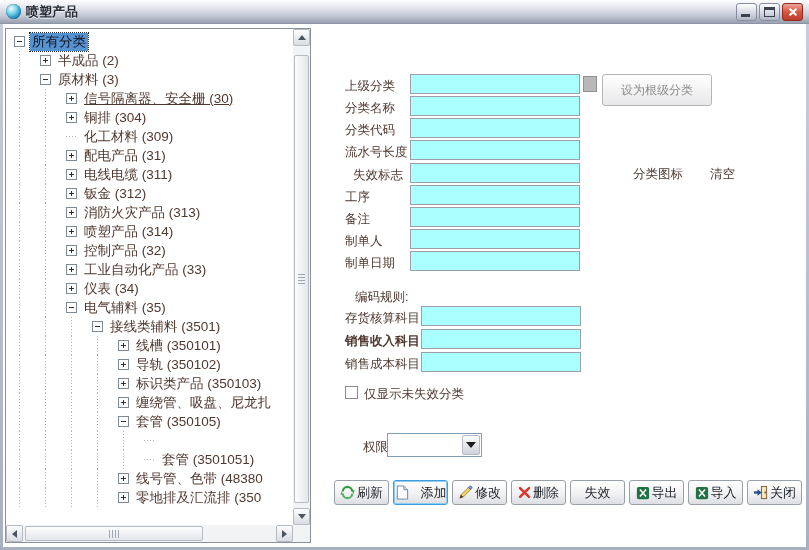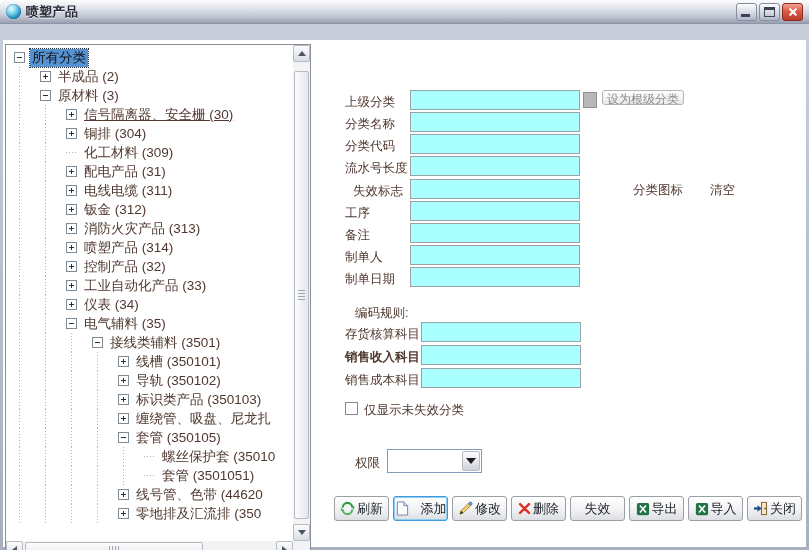--- a/index.html
+++ b/index.html
@@ -18,21 +18,21 @@
   .title-text { font-size: 13px; font-weight: bold; color: #262a33; text-shadow: 0 1px 0 #eef0f5; }
   .win-btns { margin-left: auto; display: flex; gap: 2px; }
   .win-btn { width: 21px; height: 18px; border: 1px solid #868da0; border-radius: 3px; position: relative;
              background: linear-gradient(#fefefe, #d4d8e2 55%, #b0b7c6); }
   .win-btn.close { background: linear-gradient(#f0a398, #d95b4a 45%, #bc3a28); border-color: #8e2a1c; }
   .glyph-min { position: absolute; left: 4px; bottom: 3px; width: 9px; height: 3px; background: #3c4250; }
   .glyph-max { position: absolute; left: 4px; top: 3px; width: 11px; height: 10px; border: 1px solid #3c4250; border-top-width: 3px; }
   .glyph-x  { position: absolute; left: 5px; top: 7px; width: 10px; height: 2px; background: #fff; border-radius: 1px; }
   .glyph-x.a { transform: rotate(45deg); } .glyph-x.b { transform: rotate(-45deg); }
 
-  .client { position: absolute; left: 3px; right: 3px; top: 24px; bottom: 3px; background: #ffffff; margin-top: 16px; }
+  .client { position: absolute; left: 3px; right: 3px; top: 24px; bottom: 3px; background: #ffffff; }
 
   
   .tree-ctl { position: absolute; left: 2px; top: 4px; width: 306px; height: 515px;
               border: 1px solid #8a9099; background: #fff; }
   .tree-content { position: absolute; left: 0; top: 0; right: 17px; bottom: 17px; overflow: hidden; padding-top: 3px; }
   .tree-row { height: 19px; display: flex; align-items: center; padding-left: 8px;
               white-space: nowrap; font-size: 13.5px; color: #4f382f; }
   .guide { width: 26px; align-self: stretch; position: relative; flex: none; }
   .guide::before { content: ''; position: absolute; left: 5px; top: 0; bottom: 0; width: 1px;
                    background-image: repeating-linear-gradient(to bottom, #b4b4b4 0 1px, transparent 1px 3px); }
@@ -67,22 +67,22 @@
             background: linear-gradient(#fdfdfd, #e3e6eb); border: 1px solid #b5bac4; border-radius: 2px; }
   .hthumb::after { content: ''; position: absolute; top: 3px; left: 50%; margin-left: -5px; height: 8px; width: 10px;
             background-image: repeating-linear-gradient(to right, #9fa6b2 0 1px, transparent 1px 3px); }
 
   
   .form-area { position: absolute; left: 320px; top: 0; right: 0; bottom: 0; font-size: 12.5px; color: #4f382f; }
   .flabel { position: absolute; white-space: nowrap; }
   .cyan { position: absolute; width: 170px; height: 20px; background: #aaffff; border: 1px solid #9aa0a6;
           font-size: 12.5px; color: #222; padding: 0 3px; }
   .mini-btn { position: absolute; width: 14px; height: 16px; background: #b8b8b8; border: 1px solid #8f8f8f; }
-  .xp-btn { position: absolute; height: 15px; border: 1px solid #b5b5b5; border-radius: 3px;
-            background: linear-gradient(#ffffff, #e8e8ea); font-size: 12px; color: #8c8c8c; padding: 0 4px; }
+  .xp-btn { position: absolute; height: 32px; border: 1px solid #b5b5b5; border-radius: 3px;
+            background: linear-gradient(#ffffff, #e8e8ea); font-size: 12px; color: #8c8c8c; padding: 0 18px; }
   .checkbox { position: absolute; width: 13px; height: 13px; background: #fff; border: 1px solid #8a8a8a; }
   .combo { position: absolute; width: 95px; height: 24px; border: 1px solid #7f9db9; background: #fff; }
   .combo-value { position: absolute; left: 3px; top: 4px; font-size: 12.5px; }
   .combo-btn { position: absolute; right: 1px; top: 1px; bottom: 1px; width: 18px;
                background: linear-gradient(#fdfdfd, #cfd3da); border: 1px solid #b5bac4; border-radius: 2px;
                display: flex; align-items: center; justify-content: center; }
   .combo-btn .tri { width: 0; height: 0; border-left: 5px solid transparent; border-right: 5px solid transparent;
                border-top: 6px solid #1c1c1c; }
 
   
@@ -252,38 +252,37 @@
             <span class="toggle"></span>
             <span class="tree-label">套管 (350105)</span>
           </div>
           <div class="tree-row">
             <span class="guide"></span>
             <span class="guide"></span>
             <span class="guide"></span>
             <span class="guide"></span>
             <span class="guide"></span>
             <span class="leafstub"></span>
-            <span class="tree-label">螺丝保护套 (35010</span>
           </div>
           <div class="tree-row">
             <span class="guide"></span>
             <span class="guide"></span>
             <span class="guide"></span>
             <span class="guide"></span>
             <span class="guide"></span>
             <span class="leafstub"></span>
             <span class="tree-label">套管 (3501051)</span>
           </div>
           <div class="tree-row">
             <span class="guide"></span>
             <span class="guide"></span>
             <span class="guide"></span>
             <span class="guide"></span>
             <span class="toggle plus"></span>
-            <span class="tree-label">线号管、色带 (44620</span>
+            <span class="tree-label">线号管、色带 (48380</span>
           </div>
           <div class="tree-row">
             <span class="guide"></span>
             <span class="guide"></span>
             <span class="guide"></span>
             <span class="guide"></span>
             <span class="toggle plus"></span>
             <span class="tree-label">零地排及汇流排 (350</span>
           </div>
         </div>
@@ -343,21 +342,21 @@
           <input class="cyan" value="" style="left: 98px; top: 282px; width: 160px;">
           <span class="flabel" style="left: 22px; top: 309px; font-weight: bold;">销售收入科目</span>
           <input class="cyan" value="" style="left: 98px; top: 305px; width: 160px;">
           <span class="flabel" style="left: 22px; top: 332px;">销售成本科目</span>
           <input class="cyan" value="" style="left: 98px; top: 328px; width: 160px;">
         </div>
 
       <span class="checkbox" style="left:22px; top:362px;"></span>
       <span class="flabel" style="left:41px; top:362px;">仅显示未失效分类</span>
 
-      <span class="flabel" style="left:32px; top:415px;">权限</span>
+      <span class="flabel" style="left:40px; top:415px;">权限</span>
       <div class="combo" style="left:64px; top:409px;">
         <span class="combo-value"></span>
         <span class="combo-btn">
             <span class="tri"></span>
           </span>
       </div>
 
       <div class="toolbar" id="toolbar">
           <button class="tb-btn">
             <span class="icon">

